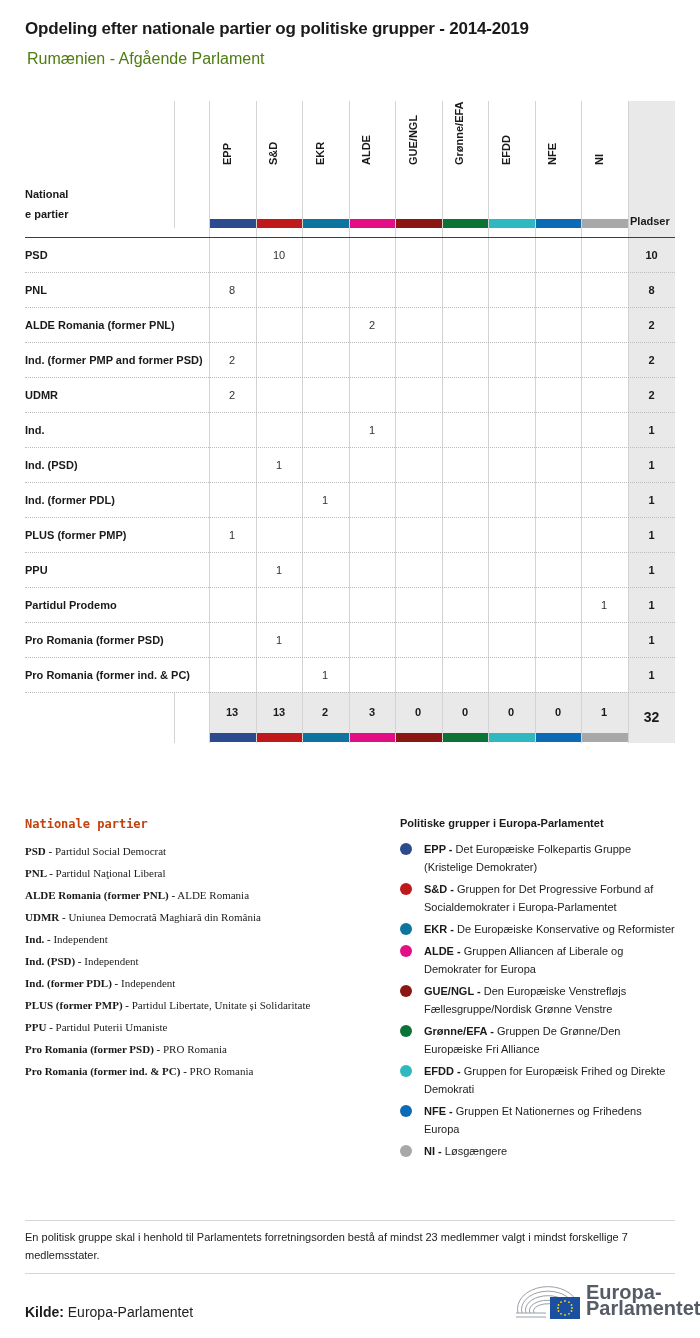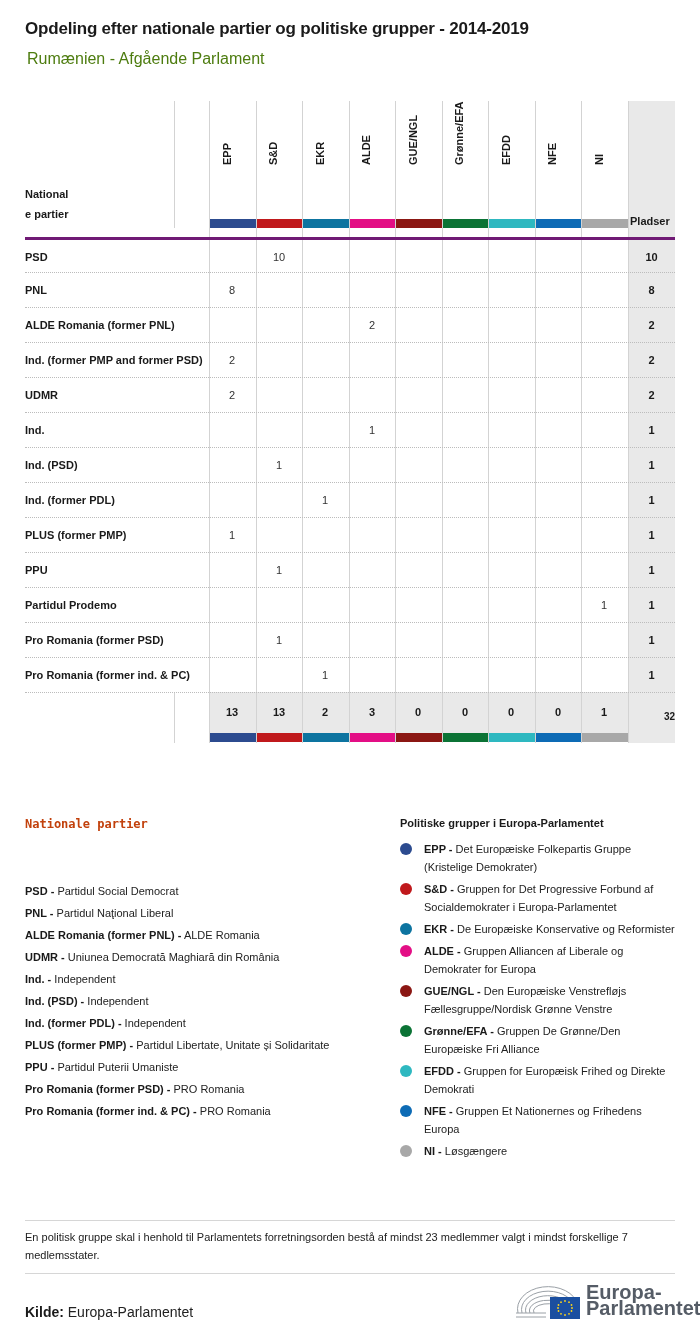--- a/index.html
+++ b/index.html
@@ -11,32 +11,32 @@
 
   
   .table { position: absolute; left: 25px; top: 101px; width: 650px; height: 642px; }
   .col-line { position: absolute; top: 0; width: 1px; background: #d3d3d3; }
   .pladser-bg { position: absolute; left: 603px; top: 0; width: 47px; height: 642px; background: #e9e9e9; }
   .head-label { position: absolute; font-size: 11px; font-weight: bold; color: #1a1a1a; }
   .vhead { position: absolute; top: 0; height: 127px; width: 46px; }
   .vhead span { position: absolute; left: 50%; bottom: 57px; transform-origin: left center; transform: rotate(-90deg) translateY(-50%); white-space: nowrap; font-size: 11px; font-weight: bold; color: #1a1a1a; }
   .colorbar { position: absolute; height: 9px; }
   .row { position: absolute; left: 0; width: 650px; height: 35px; border-top: 1px dotted #bcbcbc; }
-  .row.first { border-top: 3px solid #701a75; }
+  .row.first { border-top: 1px solid #701a75; }
   .row-label { position: absolute; left: 0; top: 0; line-height: 34px; font-size: 11px; font-weight: bold; color: #1a1a1a; white-space: nowrap; }
   .cell { position: absolute; top: 0; width: 46px; line-height: 34px; text-align: center; font-size: 11px; color: #333; }
   .cell.total { font-weight: bold; color: #1a1a1a; }
   .totals-bg { position: absolute; left: 184px; top: 591px; width: 419px; height: 41px; background: #e9e9e9; }
   .tot-cell { position: absolute; top: 591px; width: 46px; line-height: 41px; text-align: center; font-size: 11px; font-weight: bold; color: #1a1a1a; }
-  .tot-grand { position: absolute; left: 603px; top: 591px; width: 47px; line-height: 50px; text-align: right; font-size: 10px; font-weight: bold; color: #1a1a1a; }
+  .tot-grand { position: absolute; left: 603px; top: 591px; width: 47px; line-height: 50px; text-align: center; font-size: 14px; font-weight: bold; color: #1a1a1a; }
   .tot-divider { position: absolute; left: 0; top: 591px; width: 650px; border-top: 1px dotted #bcbcbc; }
 
   
   .np-title { position: absolute; left: 25px; top: 817px; font-family: "DejaVu Sans Mono", "Liberation Mono", monospace; font-size: 12px; font-weight: bold; color: #c2410c; }
-  .np-list { position: absolute; left: 25px; top: 880px; width: 360px; }
+  .np-list { position: absolute; left: 25px; top: 840px; width: 360px; font-family: Liberation Serif, serif; }
   .np-item { font-size: 11px; line-height: 22px; color: #222; white-space: nowrap; }
   .np-item b { color: #1a1a1a; }
 
   .pg-title { position: absolute; left: 400px; top: 817px; font-size: 11px; font-weight: bold; color: #1a1a1a; }
   .pg-list { position: absolute; left: 400px; top: 840px; width: 280px; }
   .pg-item { position: relative; padding-left: 24px; font-size: 11px; line-height: 18px; color: #222; margin-bottom: 4px; }
   .pg-item b { color: #1a1a1a; }
   .dot { position: absolute; left: 0; top: 3px; width: 12px; height: 12px; border-radius: 50%; }
 
   .hr { position: absolute; left: 25px; width: 650px; height: 1px; background: #d6d6d6; }

